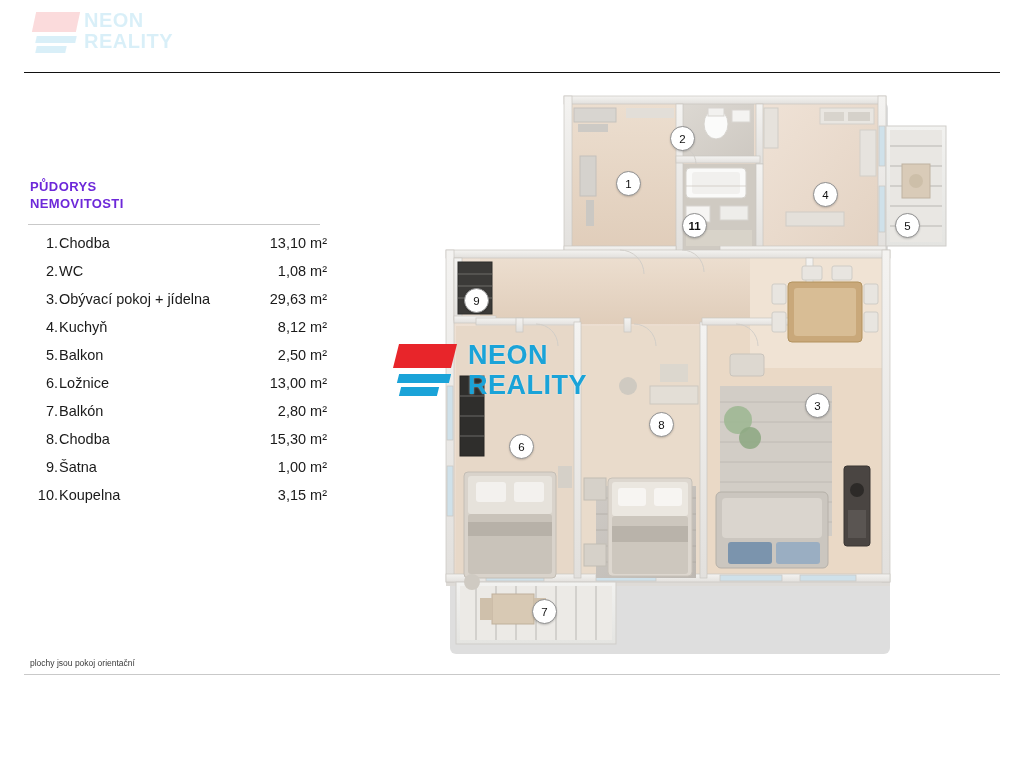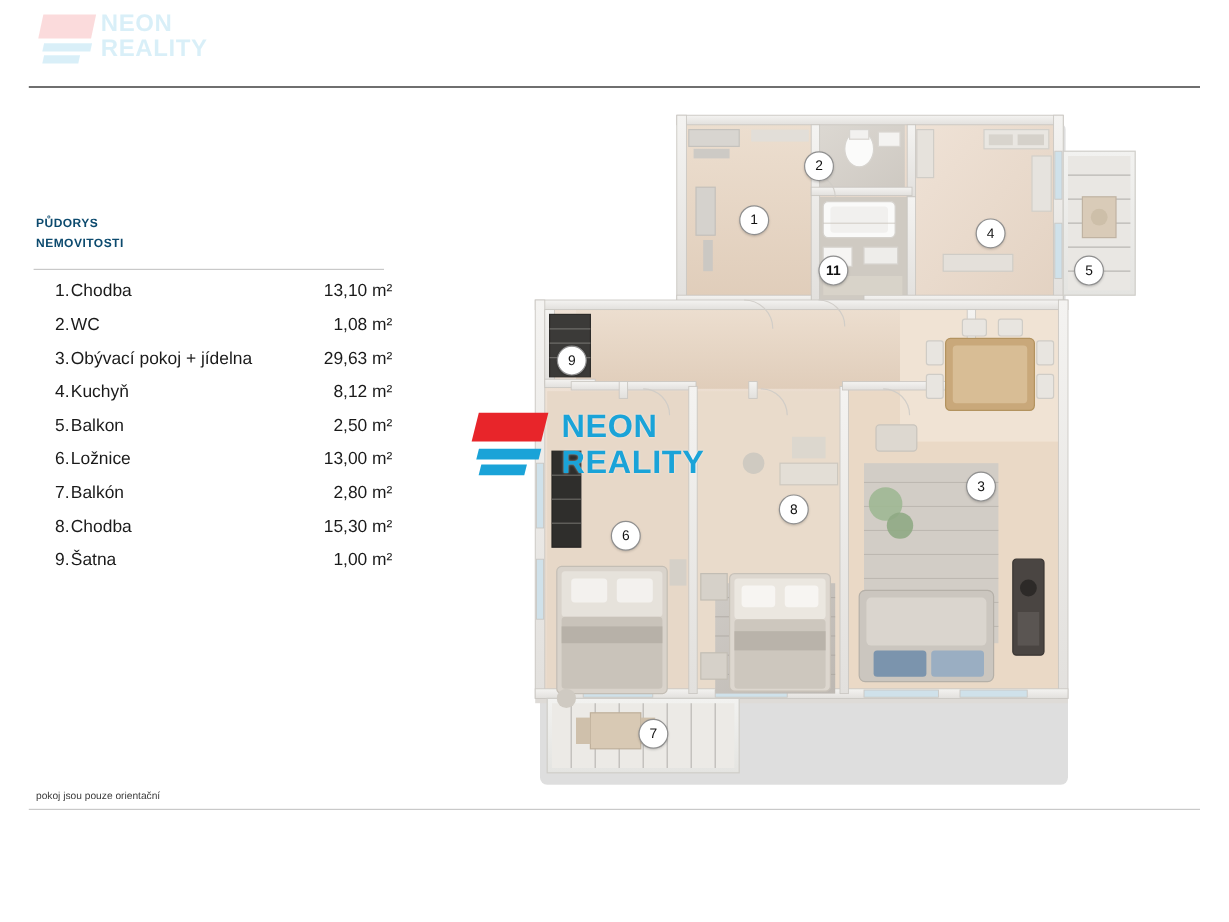--- a/index.html
+++ b/index.html
@@ -77,25 +77,25 @@
   }
 
   
   .legend {
     position: absolute;
     left: 28px;
     top: 178px;
     width: 300px;
   }
   .legend-title {
-    font-size: 10px;
+    font-size: 13px;
     font-weight: bold;
     letter-spacing: 0.4px;
     line-height: 17px;
-    color: #0c4a6e;
+    color: #6d28d9;
     margin: 0 0 12px 2px;
     white-space: pre-line;
   }
   .legend-rule {
     width: 292px;
     height: 1px;
     background: #c9c9c9;
     margin: 0 0 10px 0;
   }
   .legend-row {
@@ -263,20 +263,25 @@
   </div>
   <div class="legend-row">
     <span class="num">8.</span>
     <span class="name">Chodba</span>
     <span class="area">15,30 m²</span>
   </div>
   <div class="legend-row">
     <span class="num">9.</span>
     <span class="name">Šatna</span>
     <span class="area">1,00 m²</span>
+  </div>
+  <div class="legend-row">
+    <span class="num">10.</span>
+    <span class="name">Koupelna</span>
+    <span class="area">3,15 m²</span>
   </div>
 </div>
 
 <div class="plan">
   <svg width="560" height="570" viewBox="0 0 560 570">
     <defs>
       <linearGradient id="floorWood" x1="0" y1="0" x2="1" y2="1">
         <stop offset="0%" stop-color="#efe2d6"></stop>
         <stop offset="100%" stop-color="#e3d2c2"></stop>
       </linearGradient>
@@ -576,14 +581,14 @@
   </div>
 </div>
 
 <div class="wm-center">
   <div class="r1"></div>
   <div class="b1"></div>
   <div class="b2"></div>
   <div class="t"><span>NEON</span><br><span>REALITY</span></div>
 </div>
 
-<div class="footer-note">pokoj jsou pouze orientační</div>
+<div class="footer-note">plochy jsou pokoj orientační</div>
 <div class="footer-rule"></div>
 
 </body></html>

